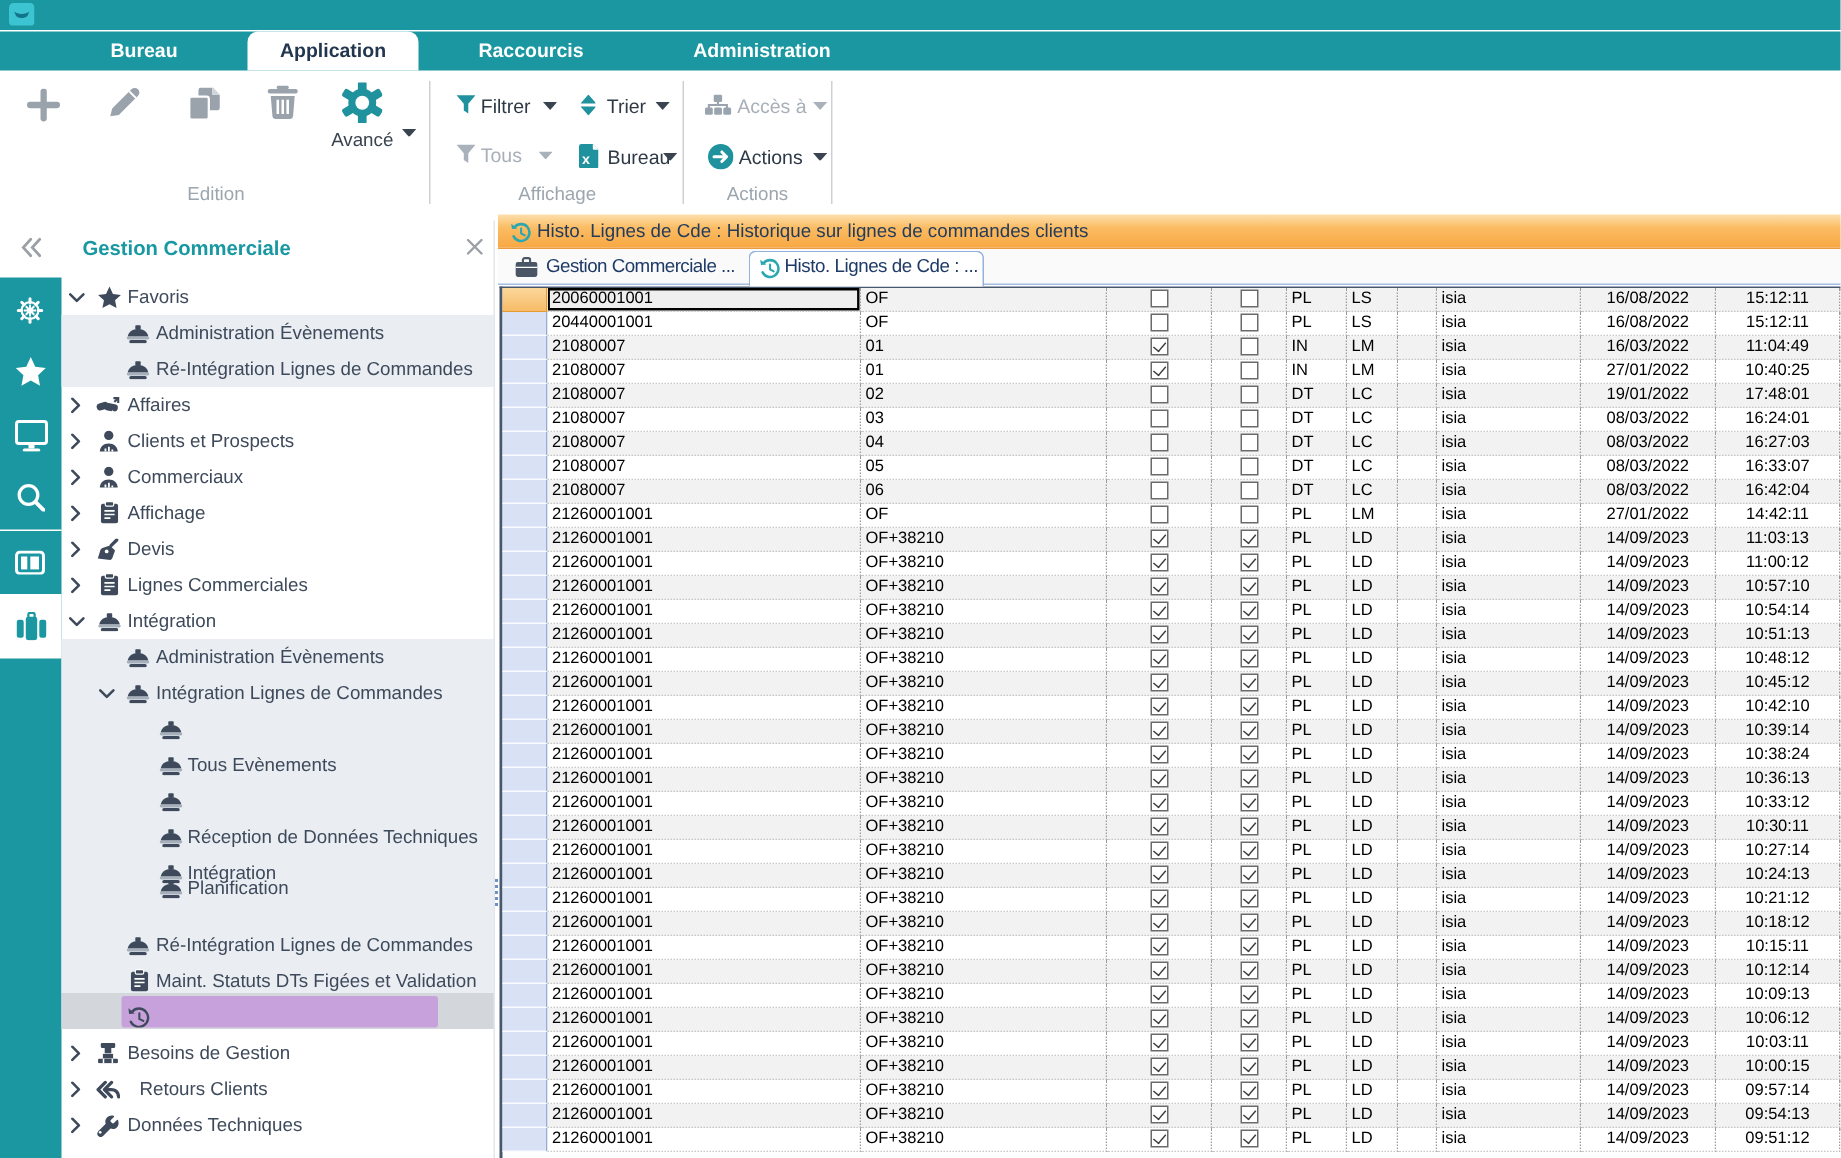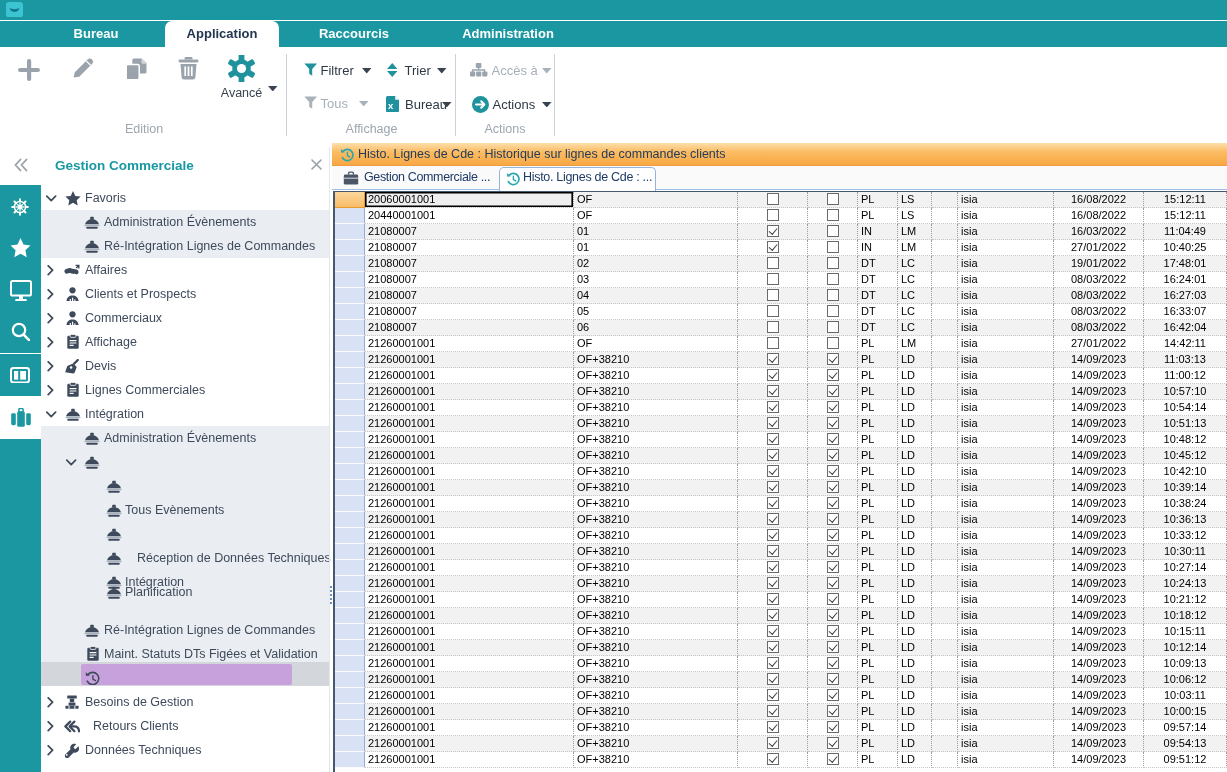--- a/index.html
+++ b/index.html
@@ -308,20 +308,21 @@
 <div class="trow" style="top:450px">
     <svg style="left:25px;top:8.5px" width="11" height="8" viewBox="0 0 11 8">
       <path d="M0.8 1.2l4.4 4.4 4.4-4.4" fill="none" stroke="#3E4A5B" stroke-width="1.7" stroke-linecap="round" stroke-linejoin="round"></path>
     </svg>
     <svg style="left:43px;top:5.5px" width="16" height="13" viewBox="0 0 16 13">
       <rect x="6.2" y="0.8" width="3.6" height="3" rx="0.6" fill="#3E4A5B"></rect>
       <path d="M1.1 8.3C1.7 5.3 4.1 3.3 8 3.3c3.9 0 6.3 2 6.9 5z" fill="#3E4A5B"></path>
       <rect x="0.5" y="8.5" width="15" height="1.8" rx="0.9" fill="#A6B0BC"></rect>
       <rect x="2.2" y="10.7" width="11.6" height="2.1" rx="1" fill="#3E4A5B"></rect>
     </svg>
+    <div class="ttext" style="left:63px">Intégration Lignes de Commandes</div>
   </div>
 <div class="trow" style="top:474px">
     <svg style="left:65px;top:5.5px" width="16" height="13" viewBox="0 0 16 13">
       <rect x="6.2" y="0.8" width="3.6" height="3" rx="0.6" fill="#3E4A5B"></rect>
       <path d="M1.1 8.3C1.7 5.3 4.1 3.3 8 3.3c3.9 0 6.3 2 6.9 5z" fill="#3E4A5B"></path>
       <rect x="0.5" y="8.5" width="15" height="1.8" rx="0.9" fill="#A6B0BC"></rect>
       <rect x="2.2" y="10.7" width="11.6" height="2.1" rx="1" fill="#3E4A5B"></rect>
     </svg>
   </div>
 <div class="trow" style="top:498px">
@@ -341,21 +342,21 @@
       <rect x="2.2" y="10.7" width="11.6" height="2.1" rx="1" fill="#3E4A5B"></rect>
     </svg>
   </div>
 <div class="trow" style="top:546px">
     <svg style="left:65px;top:5.5px" width="16" height="13" viewBox="0 0 16 13">
       <rect x="6.2" y="0.8" width="3.6" height="3" rx="0.6" fill="#3E4A5B"></rect>
       <path d="M1.1 8.3C1.7 5.3 4.1 3.3 8 3.3c3.9 0 6.3 2 6.9 5z" fill="#3E4A5B"></path>
       <rect x="0.5" y="8.5" width="15" height="1.8" rx="0.9" fill="#A6B0BC"></rect>
       <rect x="2.2" y="10.7" width="11.6" height="2.1" rx="1" fill="#3E4A5B"></rect>
     </svg>
-    <div class="ttext" style="left:96px">Réception de Données Techniques</div>
+    <div class="ttext" style="left:84px">Réception de Données Techniques</div>
   </div>
 <div class="trow" style="top:570px">
     <svg style="left:65px;top:5.5px" width="16" height="13" viewBox="0 0 16 13">
       <rect x="6.2" y="0.8" width="3.6" height="3" rx="0.6" fill="#3E4A5B"></rect>
       <path d="M1.1 8.3C1.7 5.3 4.1 3.3 8 3.3c3.9 0 6.3 2 6.9 5z" fill="#3E4A5B"></path>
       <rect x="0.5" y="8.5" width="15" height="1.8" rx="0.9" fill="#A6B0BC"></rect>
       <rect x="2.2" y="10.7" width="11.6" height="2.1" rx="1" fill="#3E4A5B"></rect>
     </svg>
     <div class="ttext" style="left:84px">Intégration</div>
   </div>

